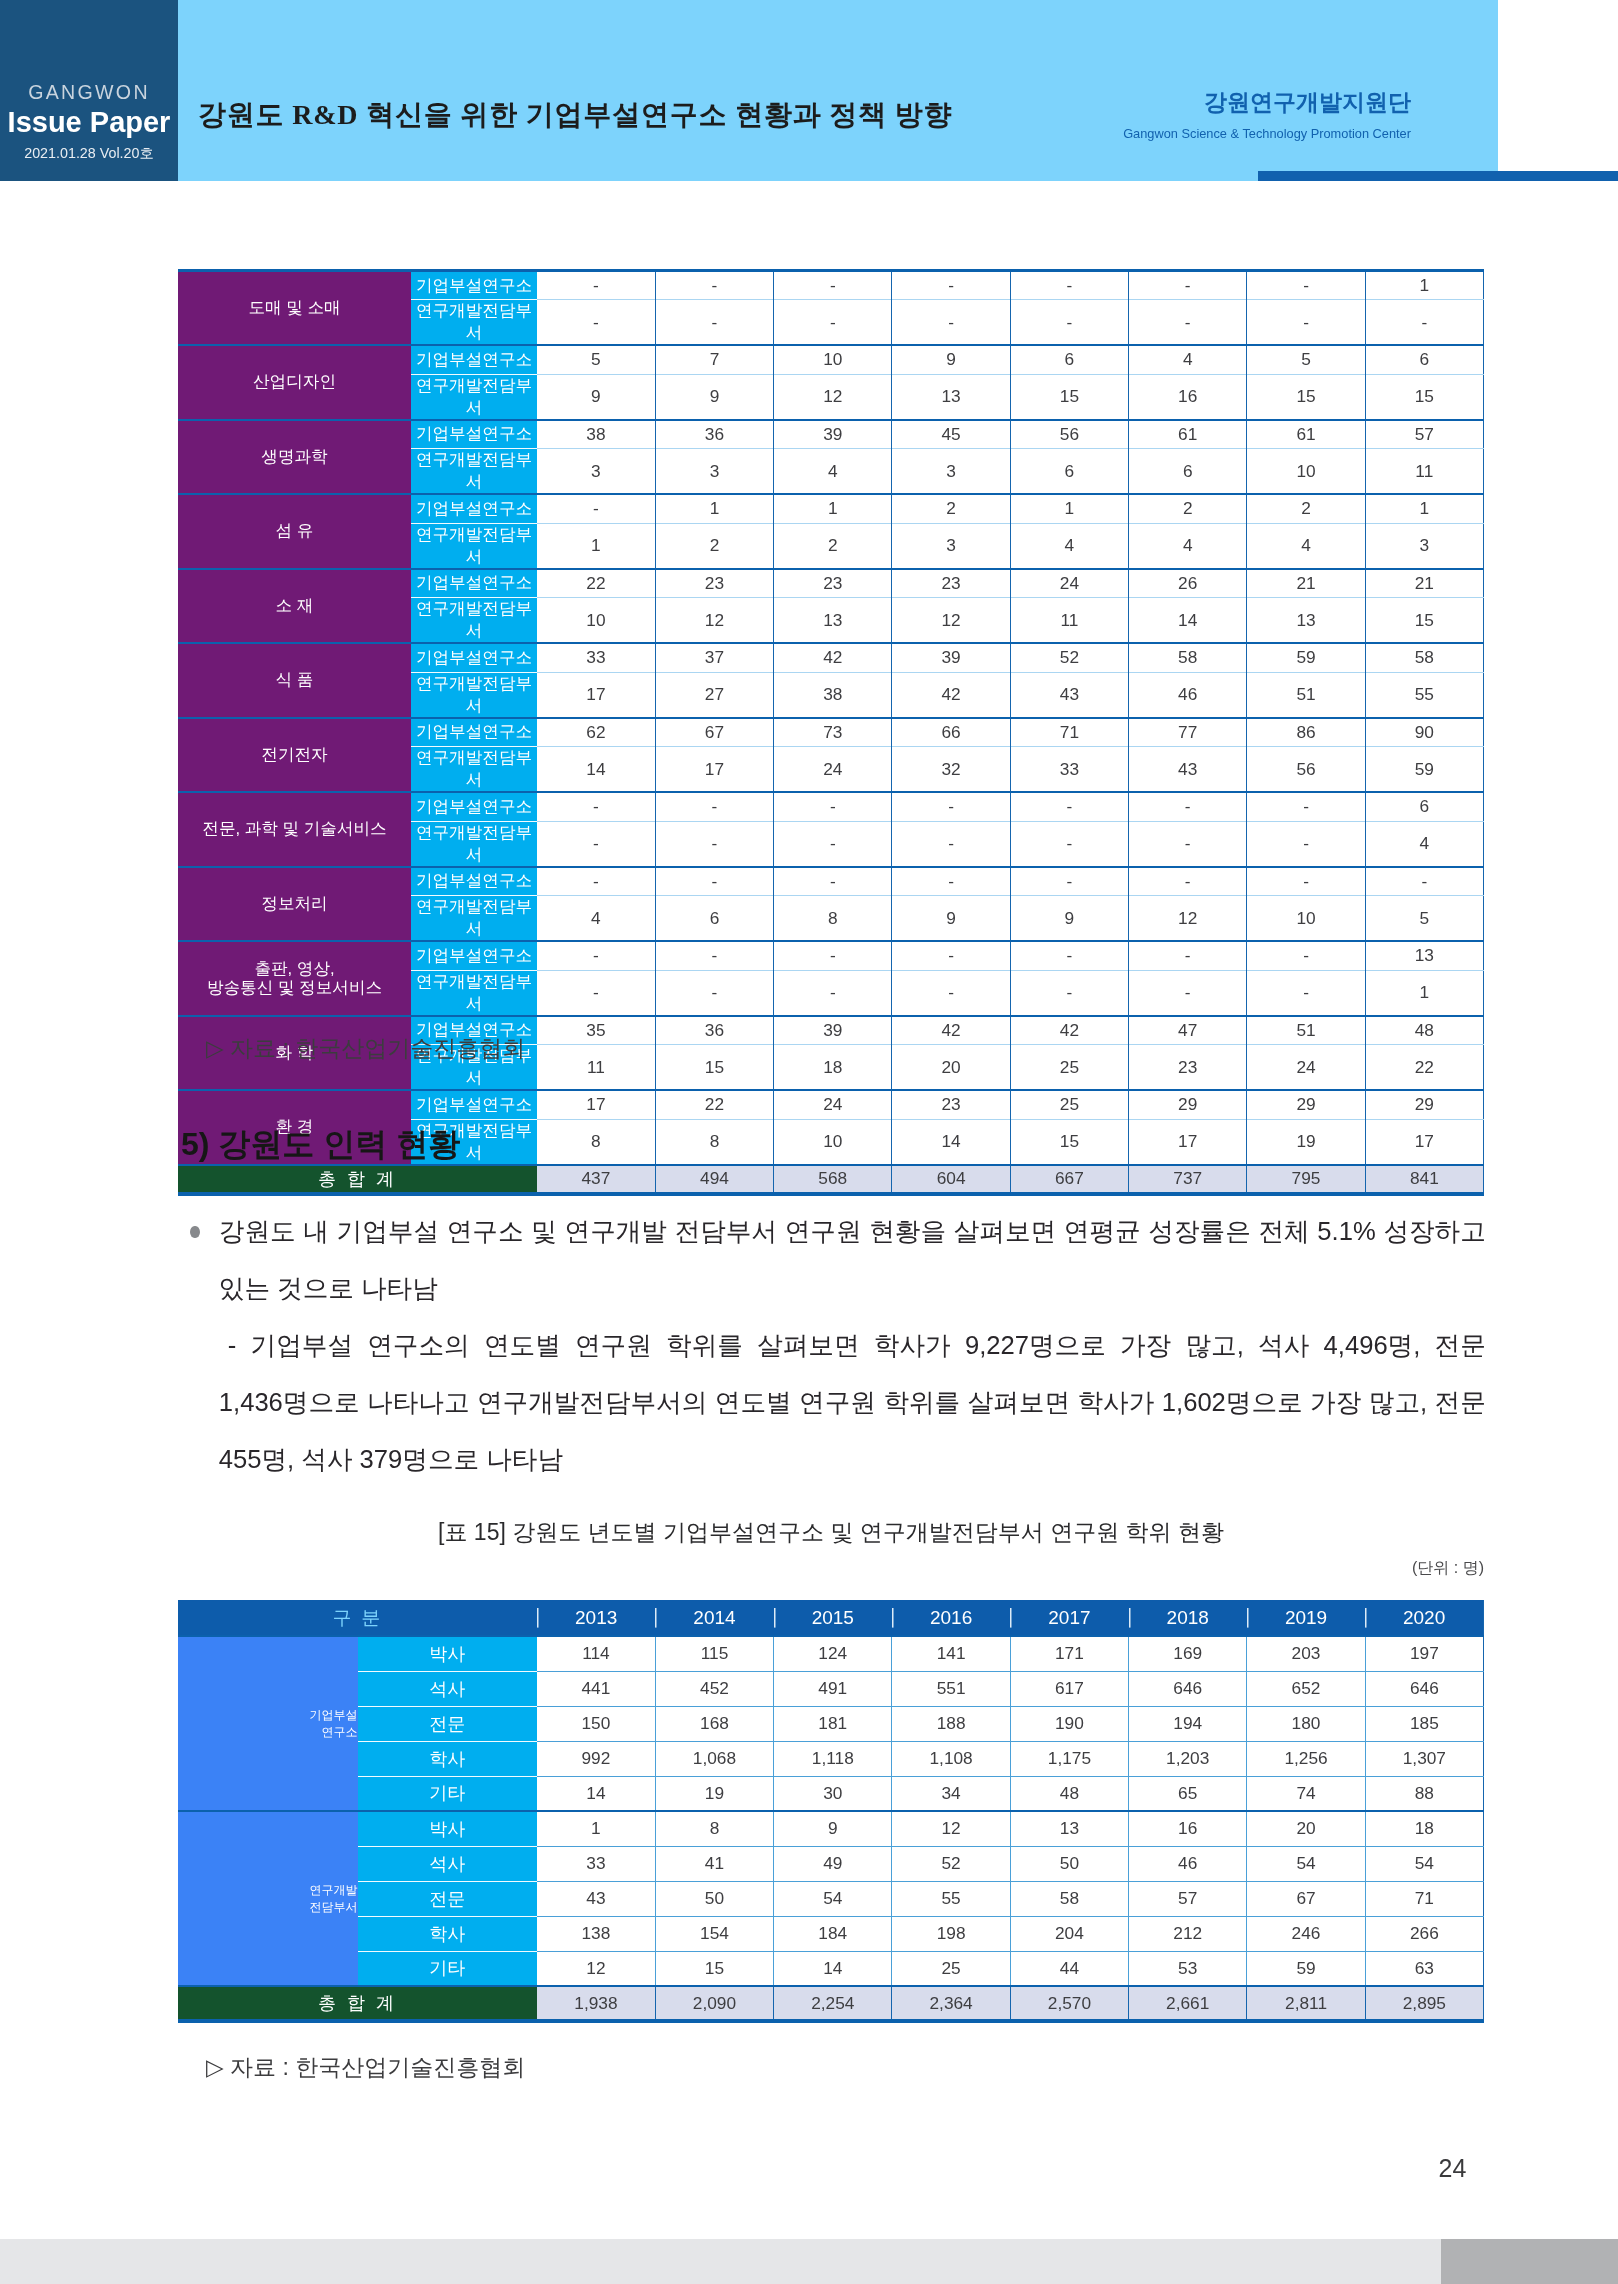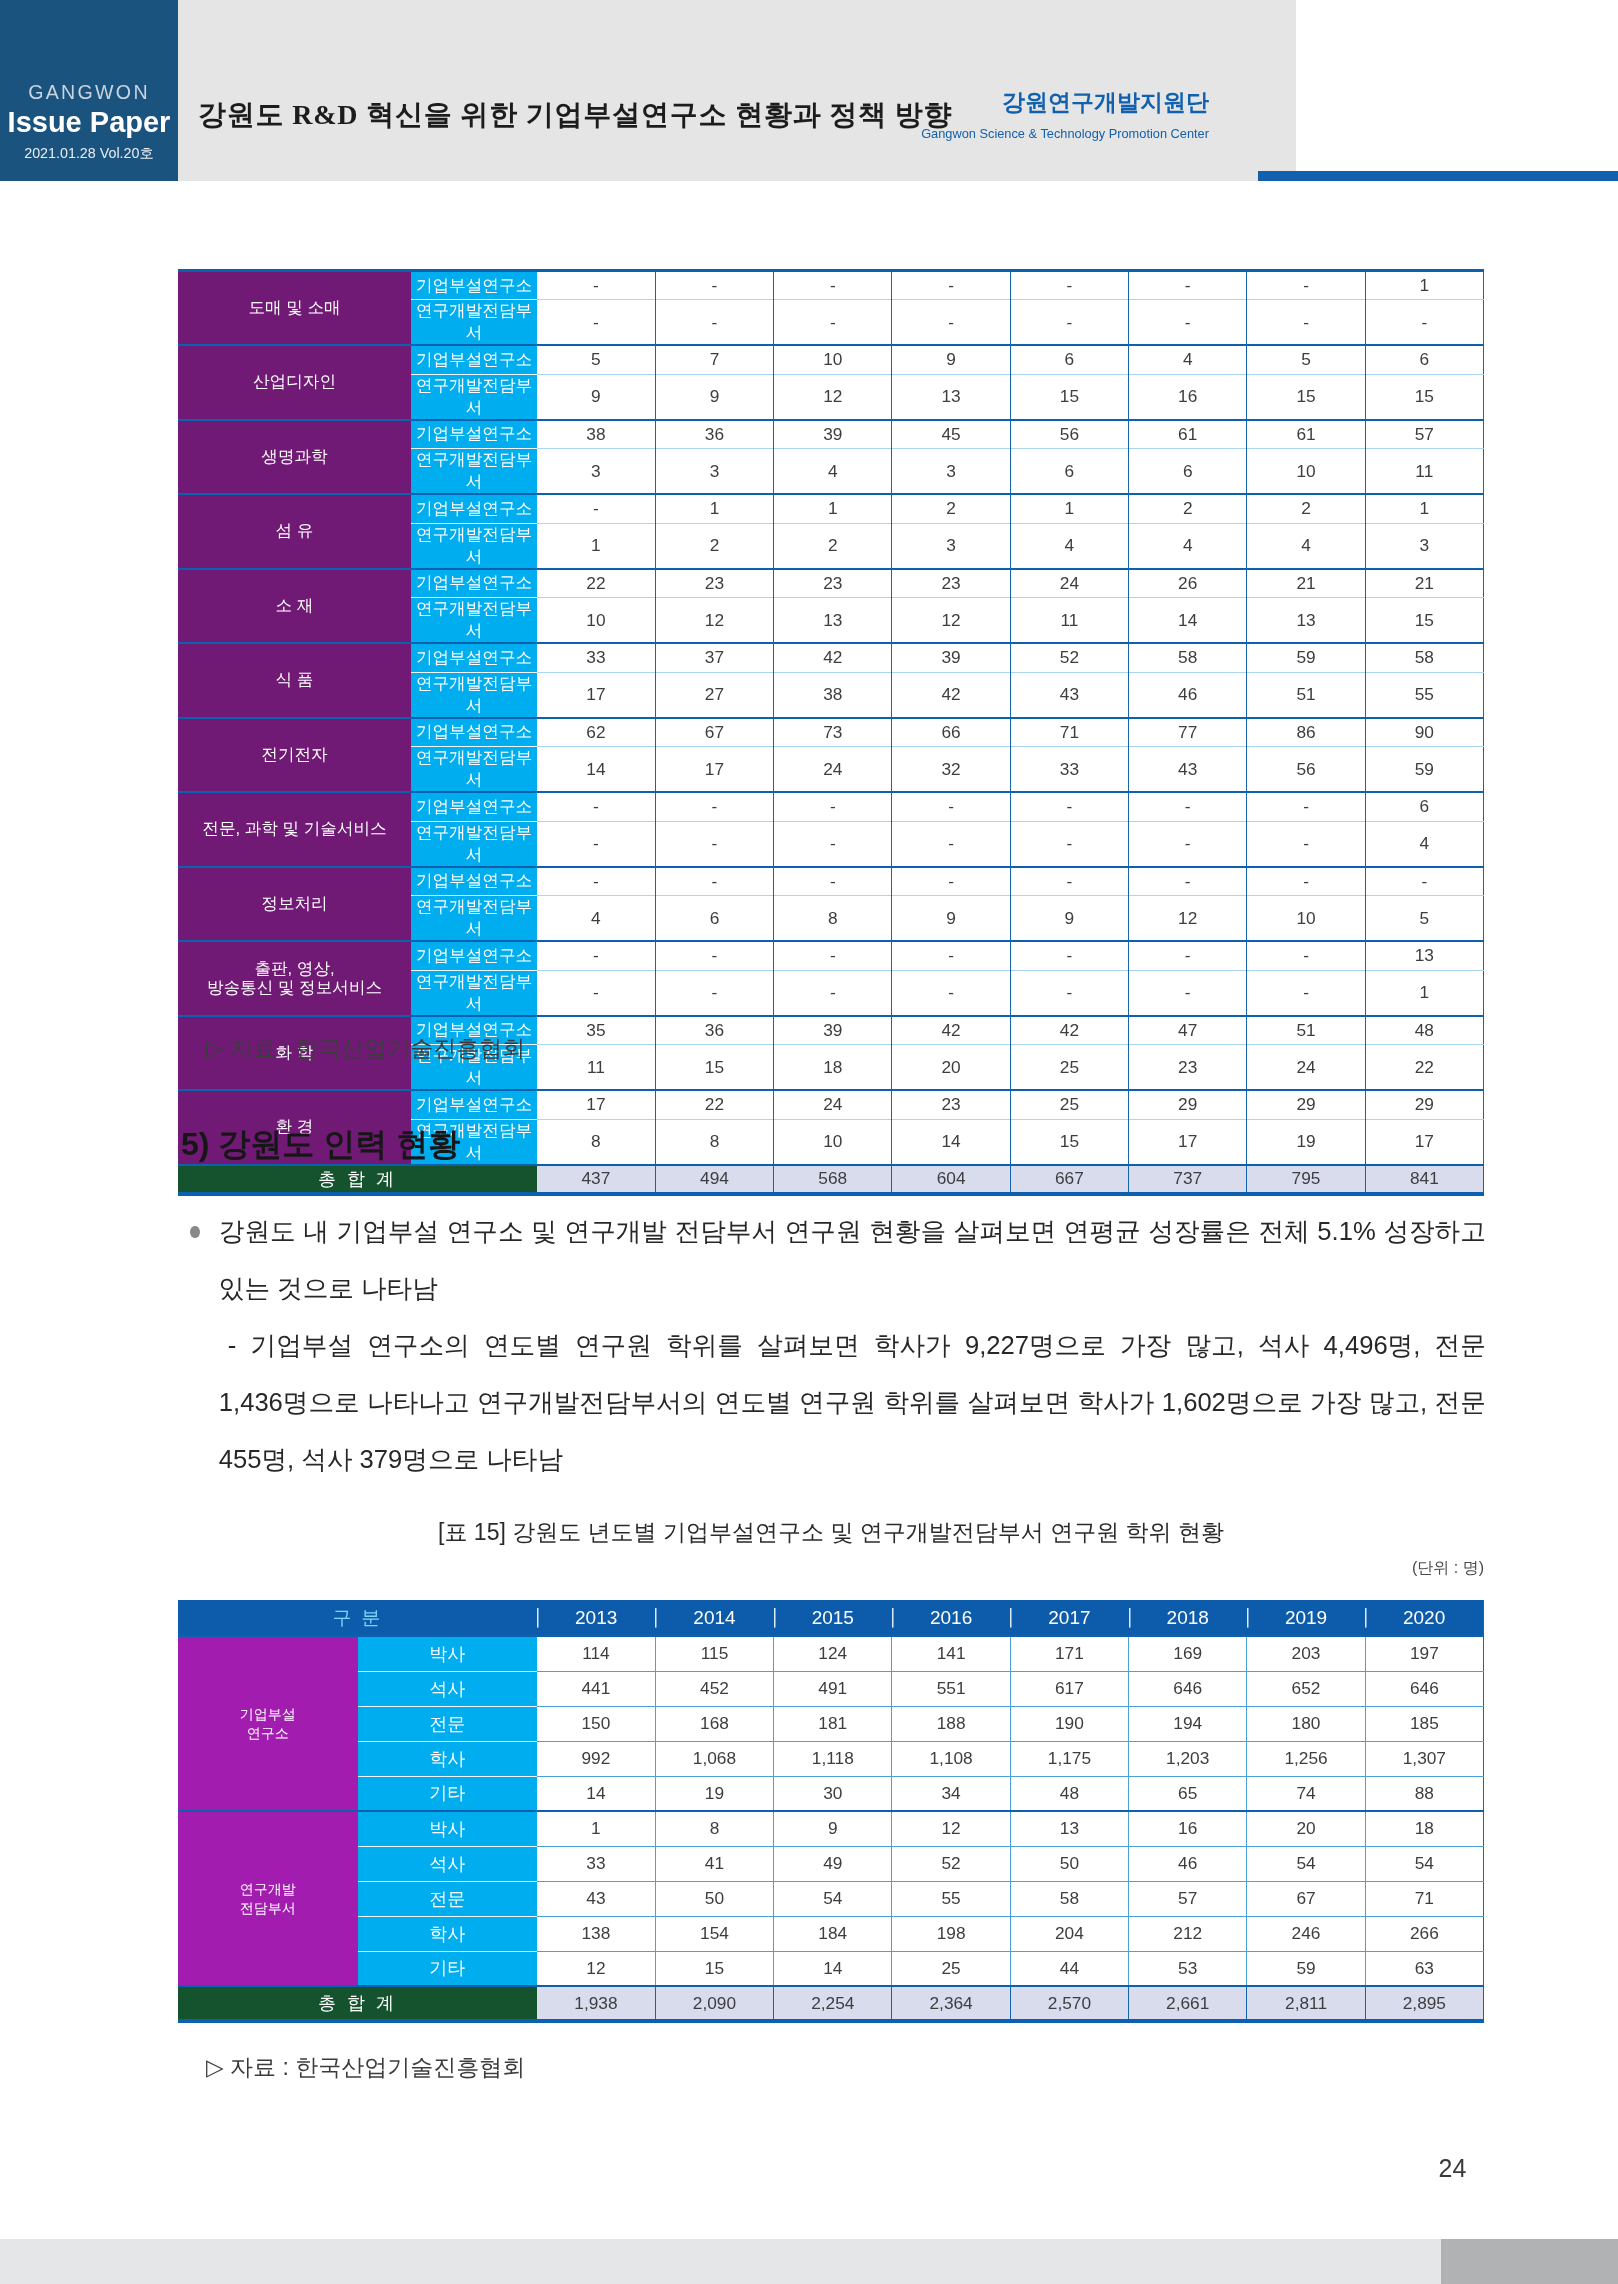--- a/index.html
+++ b/index.html
@@ -1,20 +1,20 @@
 <!DOCTYPE html>
 <html style="font-size:12px"><head>
 <meta charset="utf-8">
 <style>
   html,body{margin:0;padding:0;background:#ffffff;}
   .page{position:relative;width:1618px;height:2284px;background:#ffffff;overflow:hidden;
         font-family:"Liberation Sans","DejaVu Sans",sans-serif;color:#231f20;}
 
   
-  .header{position:absolute;left:0;top:0;width:1296px;height:181px;background:#e5e5e5;}
+  .header{position:absolute;left:0;top:0;width:1498px;height:181px;background:#7dd3fc;}
   .brand-box{position:absolute;left:0;top:0;width:178px;height:181px;background:#1b537f;
              display:flex;flex-direction:column;justify-content:flex-end;align-items:center;
              padding-bottom:18px;box-sizing:border-box;color:#ffffff;}
   .brand-gangwon{font-size:19.6px;color:#c9d4de;letter-spacing:2.3px;}
   .brand-issue{font-size:29px;font-weight:bold;margin-top:1.5px;}
   .brand-date{font-size:14.3px;margin-top:5.3px;color:#e8edf2;}
   .doc-title{position:absolute;left:198px;top:96px;font-family:"Liberation Serif","DejaVu Serif",serif;
              font-weight:bold;font-size:28px;color:#1c1c1c;letter-spacing:0.8px;white-space:nowrap;}
   .org-block{position:absolute;right:87px;top:87px;text-align:right;color:#1161ae;}
   .org-kr{font-size:23px;font-weight:bold;}
@@ -44,21 +44,21 @@
 
   
   #t2{top:1600px;width:1306px;border-bottom:4.5px solid #0b61ad;}
   #t2 tr{height:35px;}
   #t2 thead tr{height:36px;}
   #t2 .th-corner{width:359px;background:#0d5cab;color:#7dd3fc;font-size:19px;font-weight:normal;
                  letter-spacing:2.3px;text-align:center;}
   #t2 .th-year{background:#0d5cab;color:#ffffff;font-size:19px;font-weight:normal;text-align:center;
                background-image:linear-gradient(#dcebf7,#dcebf7);background-size:1.5px 19.6px;
                background-position:0 center;background-repeat:no-repeat;}
-  #t2 .grp-cell{width:233px;background:#a21caf;color:#ffffff;font-size:14px;text-align:center;
+  #t2 .grp-cell{width:233px;background:#3b82f6;color:#ffffff;font-size:12px;text-align:right;
                 white-space:pre-line;line-height:1.35;}
   #t2 .deg-cell{width:126px;background:#00aeef;color:#ffffff;font-size:18px;text-align:center;}
   #t2 .val-cell{font-size:17.3px;color:#3e3e41;text-align:center;border-left:1.5px solid #4aa0d8;background:#ffffff;}
   #t2 .val-cell.first-val{border-left:none;}
   #t2 tr.grp-start td{border-top:2.3px solid #0b61ad;}
   #t2 tr.grp-sub .val-cell{border-top:1.5px solid #4aa0d8;}
   #t2 tr.grp-sub .deg-cell{border-top:1.5px solid rgba(255,255,255,0.95);margin-top:8px;}
 
   
   .source-note{position:absolute;left:206px;font-size:23px;color:#3c3c3e;}

